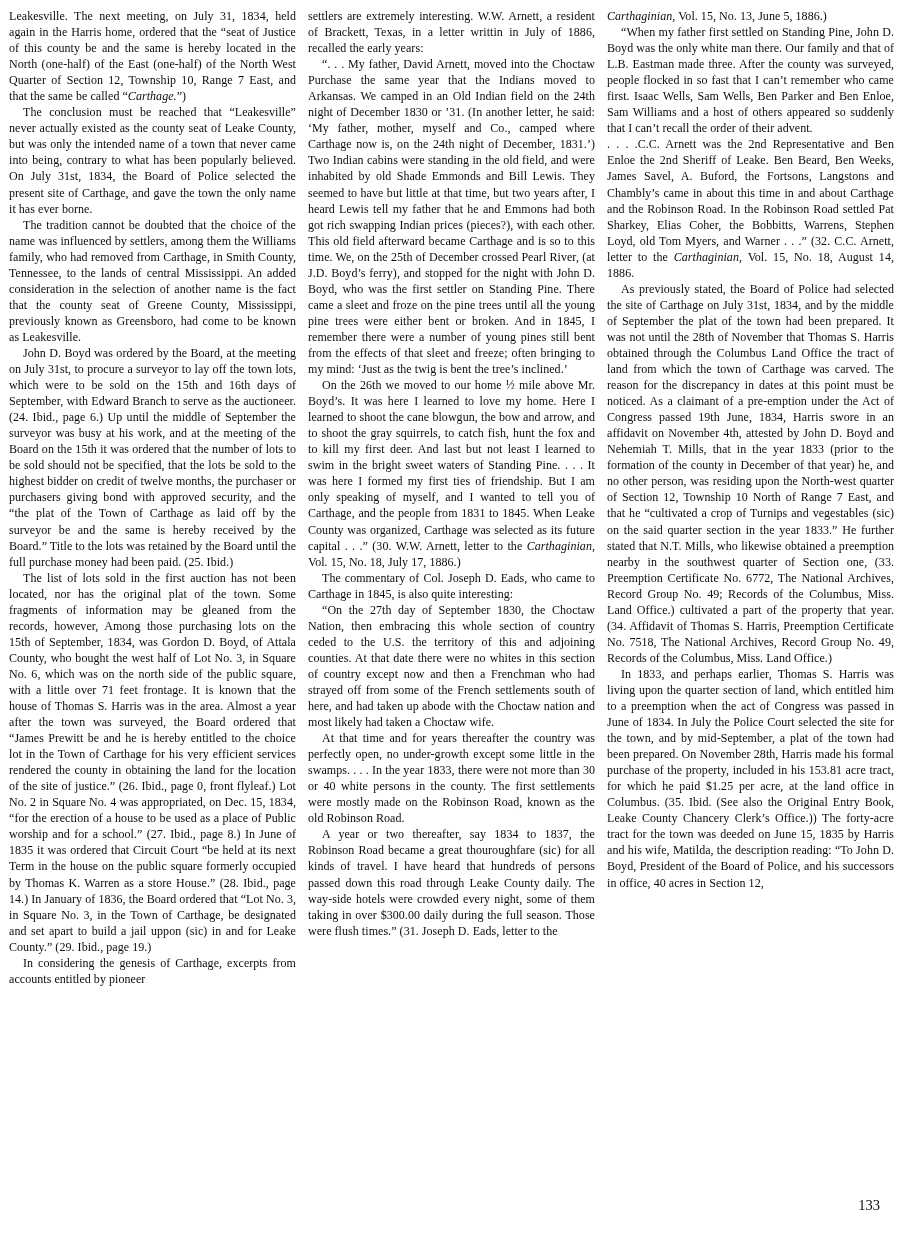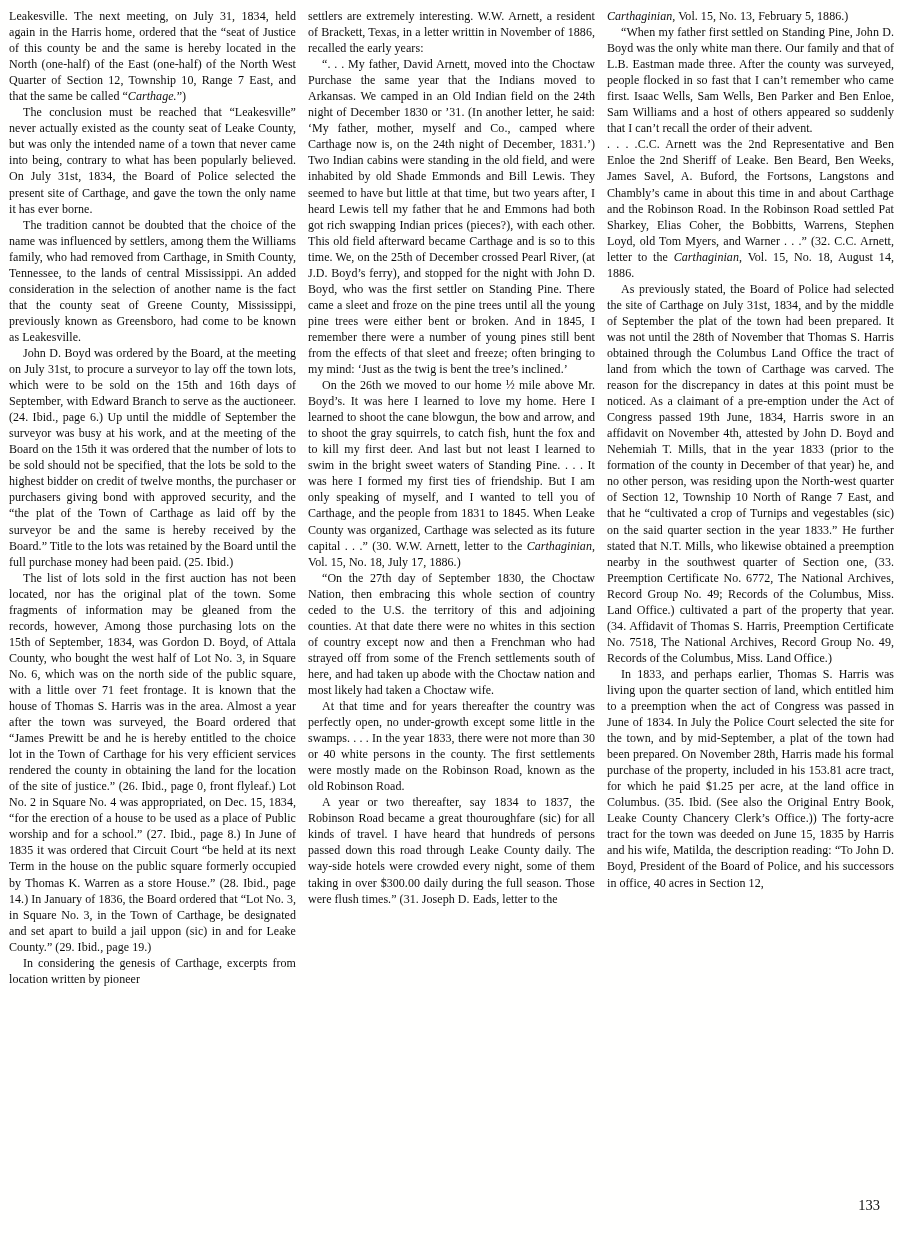--- a/index.html
+++ b/index.html
@@ -53,32 +53,33 @@
 <body>
 
 <div class="page">
   <div class="columns">
     <div class="column">
         <p class="para"><span>Leakesville. The next meeting, on July 31, 1834, held again in the Harris home, ordered that the “seat of Justice of this county be and the same is hereby located in the North (one-half) of the East (one-half) of the North West Quarter of Section 12, Township 10, Range 7 East, and that the same be called “</span><em>Carthage.</em><span>”)</span></p>
         <p class="para indent"><span>The conclusion must be reached that “Leakesville” never actually existed as the county seat of Leake County, but was only the intended name of a town that never came into being, contrary to what has been popularly believed. On July 31st, 1834, the Board of Police selected the present site of Carthage, and gave the town the only name it has ever borne.</span></p>
         <p class="para indent"><span>The tradition cannot be doubted that the choice of the name was influenced by settlers, among them the Williams family, who had removed from Carthage, in Smith County, Tennessee, to the lands of central Mississippi. An added consideration in the selection of another name is the fact that the county seat of Greene County, Mississippi, previously known as Greensboro, had come to be known as Leakesville.</span></p>
         <p class="para indent"><span>John D. Boyd was ordered by the Board, at the meeting on July 31st, to procure a surveyor to lay off the town lots, which were to be sold on the 15th and 16th days of September, with Edward Branch to serve as the auctioneer. (24. Ibid., page 6.) Up until the middle of September the surveyor was busy at his work, and at the meeting of the Board on the 15th it was ordered that the number of lots to be sold should not be specified, that the lots be sold to the highest bidder on credit of twelve months, the purchaser or purchasers giving bond with approved security, and the “the plat of the Town of Carthage as laid off by the surveyor be and the same is hereby received by the Board.” Title to the lots was retained by the Board until the full purchase money had been paid. (25. Ibid.)</span></p>
         <p class="para indent"><span>The list of lots sold in the first auction has not been located, nor has the original plat of the town. Some fragments of information may be gleaned from the records, however, Among those purchasing lots on the 15th of September, 1834, was Gordon D. Boyd, of Attala County, who bought the west half of Lot No. 3, in Square No. 6, which was on the north side of the public square, with a little over 71 feet frontage. It is known that the house of Thomas S. Harris was in the area. Almost a year after the town was surveyed, the Board ordered that “James Prewitt be and he is hereby entitled to the choice lot in the Town of Carthage for his very efficient services rendered the county in obtaining the land for the location of the site of justice.” (26. Ibid., page 0, front flyleaf.) Lot No. 2 in Square No. 4 was appropriated, on Dec. 15, 1834, “for the erection of a house to be used as a place of Public worship and for a school.” (27. Ibid., page 8.) In June of 1835 it was ordered that Circuit Court “be held at its next Term in the house on the public square formerly occupied by Thomas K. Warren as a store House.” (28. Ibid., page 14.) In January of 1836, the Board ordered that “Lot No. 3, in Square No. 3, in the Town of Carthage, be designated and set apart to build a jail uppon (sic) in and for Leake County.” (29. Ibid., page 19.)</span></p>
-        <p class="para indent"><span>In considering the genesis of Carthage, excerpts from location written by pioneer</span></p>
+        <p class="para indent"><span>In considering the genesis of Carthage, excerpts from accounts entitled by pioneer</span></p>
       </div>
     <div class="column">
-        <p class="para"><span>settlers are extremely interesting. W.W. Arnett, a resident of Brackett, Texas, in a letter writtin in November of 1886, recalled the early years:</span></p>
+        <p class="para"><span>settlers are extremely interesting. W.W. Arnett, a resident of Brackett, Texas, in a letter writtin in July of 1886, recalled the early years:</span></p>
         <p class="para indent"><span>“. . . My father, David Arnett, moved into the Choctaw Purchase the same year that the Indians moved to Arkansas. We camped in an Old Indian field on the 24th night of December 1830 or ’31. (In another letter, he said: ‘My father, mother, myself and Co., camped where Carthage now is, on the 24th night of December, 1831.’) Two Indian cabins were standing in the old field, and were inhabited by old Shade Emmonds and Bill Lewis. They seemed to have but little at that time, but two years after, I heard Lewis tell my father that he and Emmons had both got rich swapping Indian prices (pieces?), with each other. This old field afterward became Carthage and is so to this time. We, on the 25th of December crossed Pearl River, (at J.D. Boyd’s ferry), and stopped for the night with John D. Boyd, who was the first settler on Standing Pine. There came a sleet and froze on the pine trees until all the young pine trees were either bent or broken. And in 1845, I remember there were a number of young pines still bent from the effects of that sleet and freeze; often bringing to my mind: ‘Just as the twig is bent the tree’s inclined.’</span></p>
         <p class="para indent"><span>On the 26th we moved to our home ½ mile above Mr. Boyd’s. It was here I learned to love my home. Here I learned to shoot the cane blowgun, the bow and arrow, and to shoot the gray squirrels, to catch fish, hunt the fox and to kill my first deer. And last but not least I learned to swim in the bright sweet waters of Standing Pine. . . . It was here I formed my first ties of friendship. But I am only speaking of myself, and I wanted to tell you of Carthage, and the people from 1831 to 1845. When Leake County was organized, Carthage was selected as its future capital . . .” (30. W.W. Arnett, letter to the </span><em>Carthaginian</em><span>, Vol. 15, No. 18, July 17, 1886.)</span></p>
+        <p class="para indent"><span>The commentary of Col. Joseph D. Eads, who came to Carthage in 1845, is also quite interesting:</span></p>
         <p class="para indent"><span>“On the 27th day of September 1830, the Choctaw Nation, then embracing this whole section of country ceded to the U.S. the territory of this and adjoining counties. At that date there were no whites in this section of country except now and then a Frenchman who had strayed off from some of the French settlements south of here, and had taken up abode with the Choctaw nation and most likely had taken a Choctaw wife.</span></p>
         <p class="para indent"><span>At that time and for years thereafter the country was perfectly open, no under-growth except some little in the swamps. . . . In the year 1833, there were not more than 30 or 40 white persons in the county. The first settlements were mostly made on the Robinson Road, known as the old Robinson Road.</span></p>
         <p class="para indent"><span>A year or two thereafter, say 1834 to 1837, the Robinson Road became a great thouroughfare (sic) for all kinds of travel. I have heard that hundreds of persons passed down this road through Leake County daily. The way-side hotels were crowded every night, some of them taking in over $300.00 daily during the full season. Those were flush times.” (31. Joseph D. Eads, letter to the</span></p>
       </div>
     <div class="column">
-        <p class="para"><em>Carthaginian</em><span>, Vol. 15, No. 13, February 5, 1886.)</span></p>
+        <p class="para"><em>Carthaginian</em><span>, Vol. 15, No. 13, June 5, 1886.)</span></p>
         <p class="para indent"><span>“When my father first settled on Standing Pine, John D. Boyd was the only white man there. Our family and that of L.B. Eastman made three. After the county was surveyed, people flocked in so fast that I can’t remember who came first. Isaac Wells, Sam Wells, Ben Parker and Ben Enloe, Sam Williams and a host of others appeared so suddenly that I can’t recall the order of their advent.</span></p>
         <p class="para"><span>. . . .C.C. Arnett was the 2nd Representative and Ben Enloe the 2nd Sheriff of Leake. Ben Beard, Ben Weeks, James Savel, A. Buford, the Fortsons, Langstons and Chambly’s came in about this time in and about Carthage and the Robinson Road. In the Robinson Road settled Pat Sharkey, Elias Coher, the Bobbitts, Warrens, Stephen Loyd, old Tom Myers, and Warner . . .” (32. C.C. Arnett, letter to the </span><em>Carthaginian</em><span>, Vol. 15, No. 18, August 14, 1886.</span></p>
         <p class="para indent"><span>As previously stated, the Board of Police had selected the site of Carthage on July 31st, 1834, and by the middle of September the plat of the town had been prepared. It was not until the 28th of November that Thomas S. Harris obtained through the Columbus Land Office the tract of land from which the town of Carthage was carved. The reason for the discrepancy in dates at this point must be noticed. As a claimant of a pre-emption under the Act of Congress passed 19th June, 1834, Harris swore in an affidavit on November 4th, attested by John D. Boyd and Nehemiah T. Mills, that in the year 1833 (prior to the formation of the county in December of that year) he, and no other person, was residing upon the North-west quarter of Section 12, Township 10 North of Range 7 East, and that he “cultivated a crop of Turnips and vegestables (sic) on the said quarter section in the year 1833.” He further stated that N.T. Mills, who likewise obtained a preemption nearby in the southwest quarter of Section one, (33. Preemption Certificate No. 6772, The National Archives, Record Group No. 49; Records of the Columbus, Miss. Land Office.) cultivated a part of the property that year. (34. Affidavit of Thomas S. Harris, Preemption Certificate No. 7518, The National Archives, Record Group No. 49, Records of the Columbus, Miss. Land Office.)</span></p>
         <p class="para indent"><span>In 1833, and perhaps earlier, Thomas S. Harris was living upon the quarter section of land, which entitled him to a preemption when the act of Congress was passed in June of 1834. In July the Police Court selected the site for the town, and by mid-September, a plat of the town had been prepared. On November 28th, Harris made his formal purchase of the property, included in his 153.81 acre tract, for which he paid $1.25 per acre, at the land office in Columbus. (35. Ibid. (See also the Original Entry Book, Leake County Chancery Clerk’s Office.)) The forty-acre tract for the town was deeded on June 15, 1835 by Harris and his wife, Matilda, the description reading: “To John D. Boyd, President of the Board of Police, and his successors in office, 40 acres in Section 12,</span></p>
       </div>
   </div>
   <div class="page-number">133</div>
 </div>
 
 </body></html>

